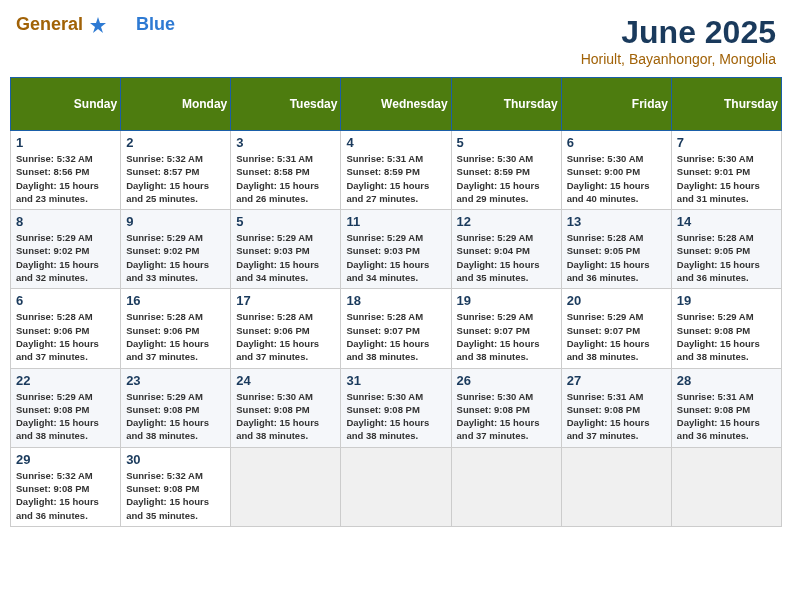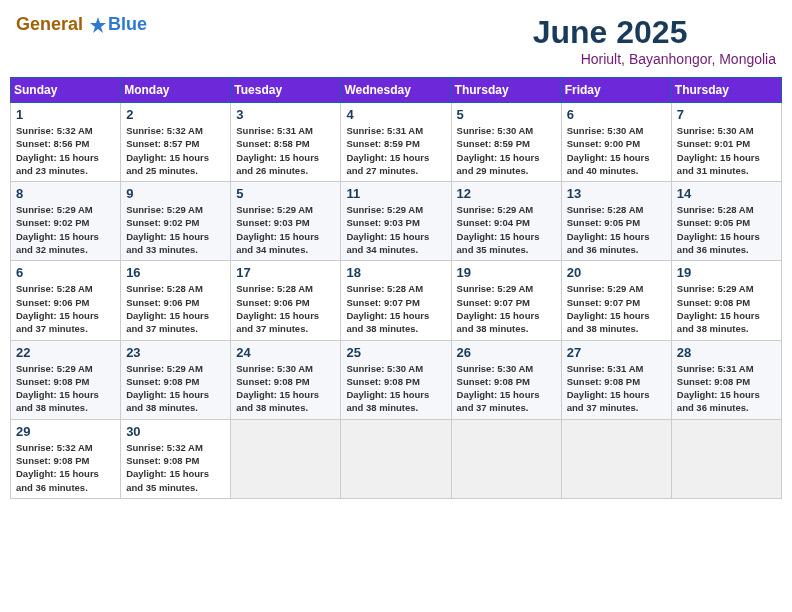--- a/index.html
+++ b/index.html
@@ -23,43 +23,44 @@
       align-items: flex-start;
     }
     .logo-text {
       display: flex;
       align-items: center;
       font-size: 18px;
       font-weight: bold;
       color: #1a3a5c;
     }
     .title-area {
+      text-align: right;
     }
     .main-title {
       font-size: 32px;
       color: #1a3a5c;
       font-weight: bold;
     }
     .subtitle {
       font-size: 14px;
-      color: #701a75;
+      color: #a16207;
       margin-left: 48px;
     }
     .calendar {
       width: 100%;
       border-collapse: collapse;
       border: 1px solid #ccc;
     }
     .calendar th {
-      background: #6d28d9;
+      background: #4d7c0f;
       color: #fff;
       font-size: 12px;
       font-weight: bold;
-      text-align: left;
-      padding: 5px 3px;
+      text-align: right;
+      padding: 19px 3px;
       border: 1px solid #1a5fa8;
     }
     .calendar td {
       vertical-align: top;
       border: 1px solid #ccc;
       padding: 4px 5px;
       width: 110px;
       min-height: 80px;
       font-size: 10px;
       color: #333;
@@ -97,21 +98,21 @@
 <div class="header-area">
   <div class="logo">
     <div class="logo-text">
       <span>
         <span style="color:#a16207;font-weight:bold;font-size:18px;">General</span>
         
         <svg width="18" height="18" viewBox="0 0 18 18" style="display:inline-block;vertical-align:middle;margin:0 1px;">
           <polygon points="9,1 11,7 17,7 12,11 14,17 9,13 4,17 6,11 1,7 7,7" fill="#2e7ad3"></polygon>
         </svg>
       </span>
-      <span style="color:#2e7ad3;font-weight:bold;font-size:18px;">Blue</span>
+      <span style="color:#2e7ad3;font-weight:bold;font-size:18px;margin-left:28px;">Blue</span>
     </div>
   </div>
   <div class="title-area">
     <div class="main-title">June 2025</div>
     <div class="subtitle">Horiult, Bayanhongor, Mongolia</div>
   </div>
 </div>
 
 <table class="calendar">
   <thead>
@@ -343,21 +344,21 @@
         <td>
           <span class="day-number">24</span>
 <div class="day-info">
   <span>Sunrise: 5:30 AM</span><br>
   <span>Sunset: 9:08 PM</span><br>
   <span>Daylight: 15 hours</span><br>
   <span>and 38 minutes.</span>
 </div>
         </td>
         <td>
-          <span class="day-number">25</span>
+          <span class="day-number">31</span>
 <div class="day-info">
   <span>Sunrise: 5:30 AM</span><br>
   <span>Sunset: 9:08 PM</span><br>
   <span>Daylight: 15 hours</span><br>
   <span>and 38 minutes.</span>
 </div>
         </td>
         <td>
           <span class="day-number">26</span>
 <div class="day-info">

